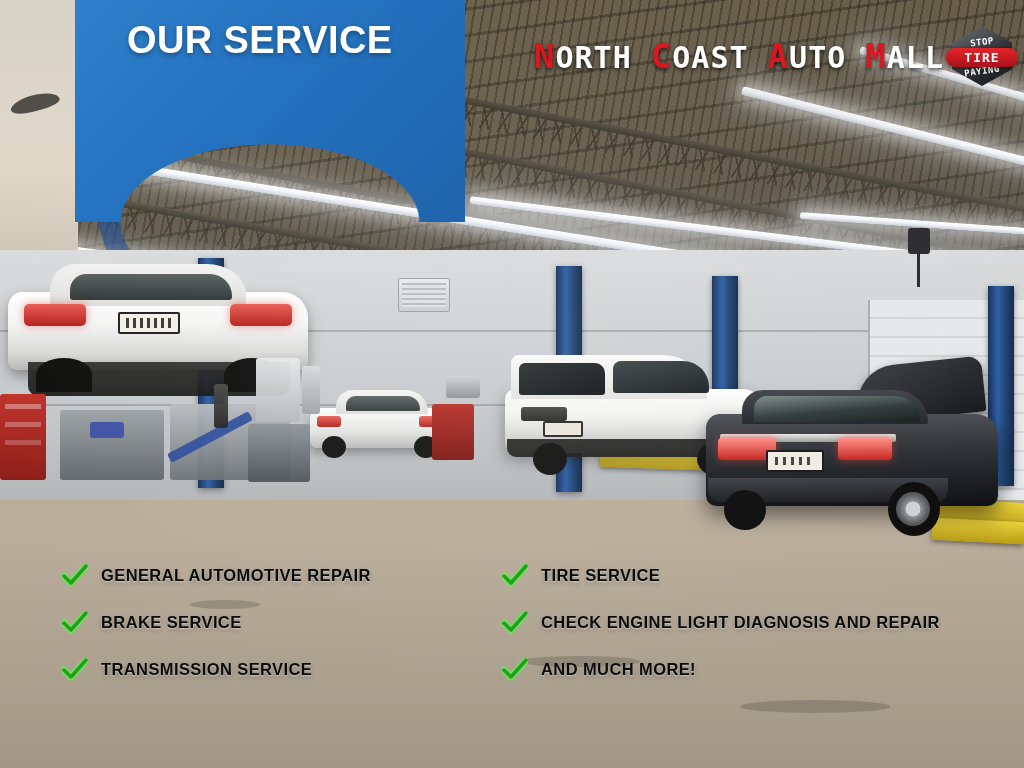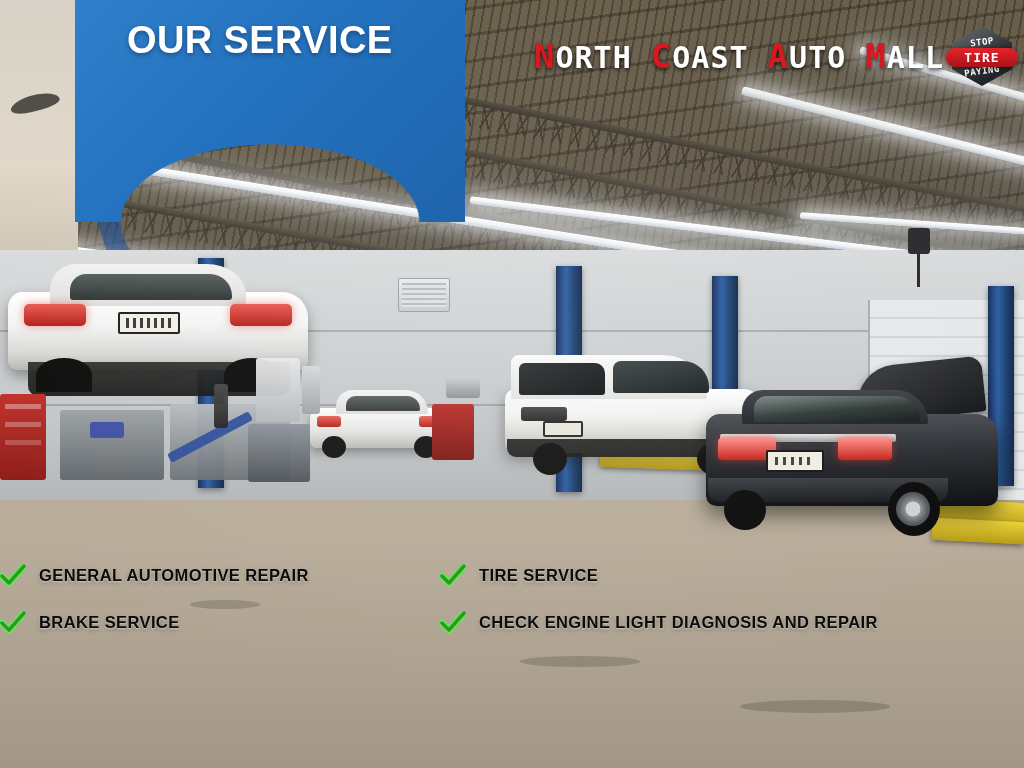--- a/index.html
+++ b/index.html
@@ -278,20 +278,21 @@
     position:absolute; left:70px; top:10px; width:520px;
     color:#fff; font-size:15.5px; font-weight:bold; line-height:1.52;
     letter-spacing:.15px; text-shadow:0 1px 3px rgba(0,0,0,.5);
   }
 
   
   .services{
     position:absolute; left:0; top:552px; width:1024px; height:200px;
     display:grid; grid-template-columns:440px 1fr;
     grid-auto-rows:47px; align-items:center;
+    padding-left:62px;
   }
   .svc{ display:flex; align-items:center; gap:13px; }
   .svc-check{ width:26px; height:24px; flex:0 0 26px; position:relative; }
   .svc-label{
     color:#0b0b0a; font-size:16.5px; font-weight:bold; letter-spacing:.4px;
     text-shadow:0 1px 2px rgba(255,255,255,.55), 0 2px 4px rgba(0,0,0,.28);
     white-space:nowrap;
   }
 </style>
 </head>
@@ -464,17 +465,35 @@
     <div class="svc">
       <span class="svc-check">
         <svg viewBox="0 0 26 24" width="26" height="24">
             <path d="M2 12 L9 19 L24 2" fill="none" stroke="#6ee05e" stroke-width="7" stroke-linecap="round" stroke-linejoin="round"></path>
             <path d="M2 12 L9 19 L24 2" fill="none" stroke="#23a01a" stroke-width="3.5" stroke-linecap="round" stroke-linejoin="round"></path>
           </svg>
       </span>
       <span class="svc-label">CHECK ENGINE LIGHT DIAGNOSIS AND REPAIR</span>
     </div>
 
-
+    <div class="svc">
+      <span class="svc-check">
+        <svg viewBox="0 0 26 24" width="26" height="24">
+            <path d="M2 12 L9 19 L24 2" fill="none" stroke="#6ee05e" stroke-width="7" stroke-linecap="round" stroke-linejoin="round"></path>
+            <path d="M2 12 L9 19 L24 2" fill="none" stroke="#23a01a" stroke-width="3.5" stroke-linecap="round" stroke-linejoin="round"></path>
+          </svg>
+      </span>
+      <span class="svc-label">TRANSMISSION SERVICE</span>
+    </div>
+
+    <div class="svc">
+      <span class="svc-check">
+        <svg viewBox="0 0 26 24" width="26" height="24">
+            <path d="M2 12 L9 19 L24 2" fill="none" stroke="#6ee05e" stroke-width="7" stroke-linecap="round" stroke-linejoin="round"></path>
+            <path d="M2 12 L9 19 L24 2" fill="none" stroke="#23a01a" stroke-width="3.5" stroke-linecap="round" stroke-linejoin="round"></path>
+          </svg>
+      </span>
+      <span class="svc-label">AND MUCH MORE!</span>
+    </div>
 
   </div>
 
 </div>
 
 </body></html>

